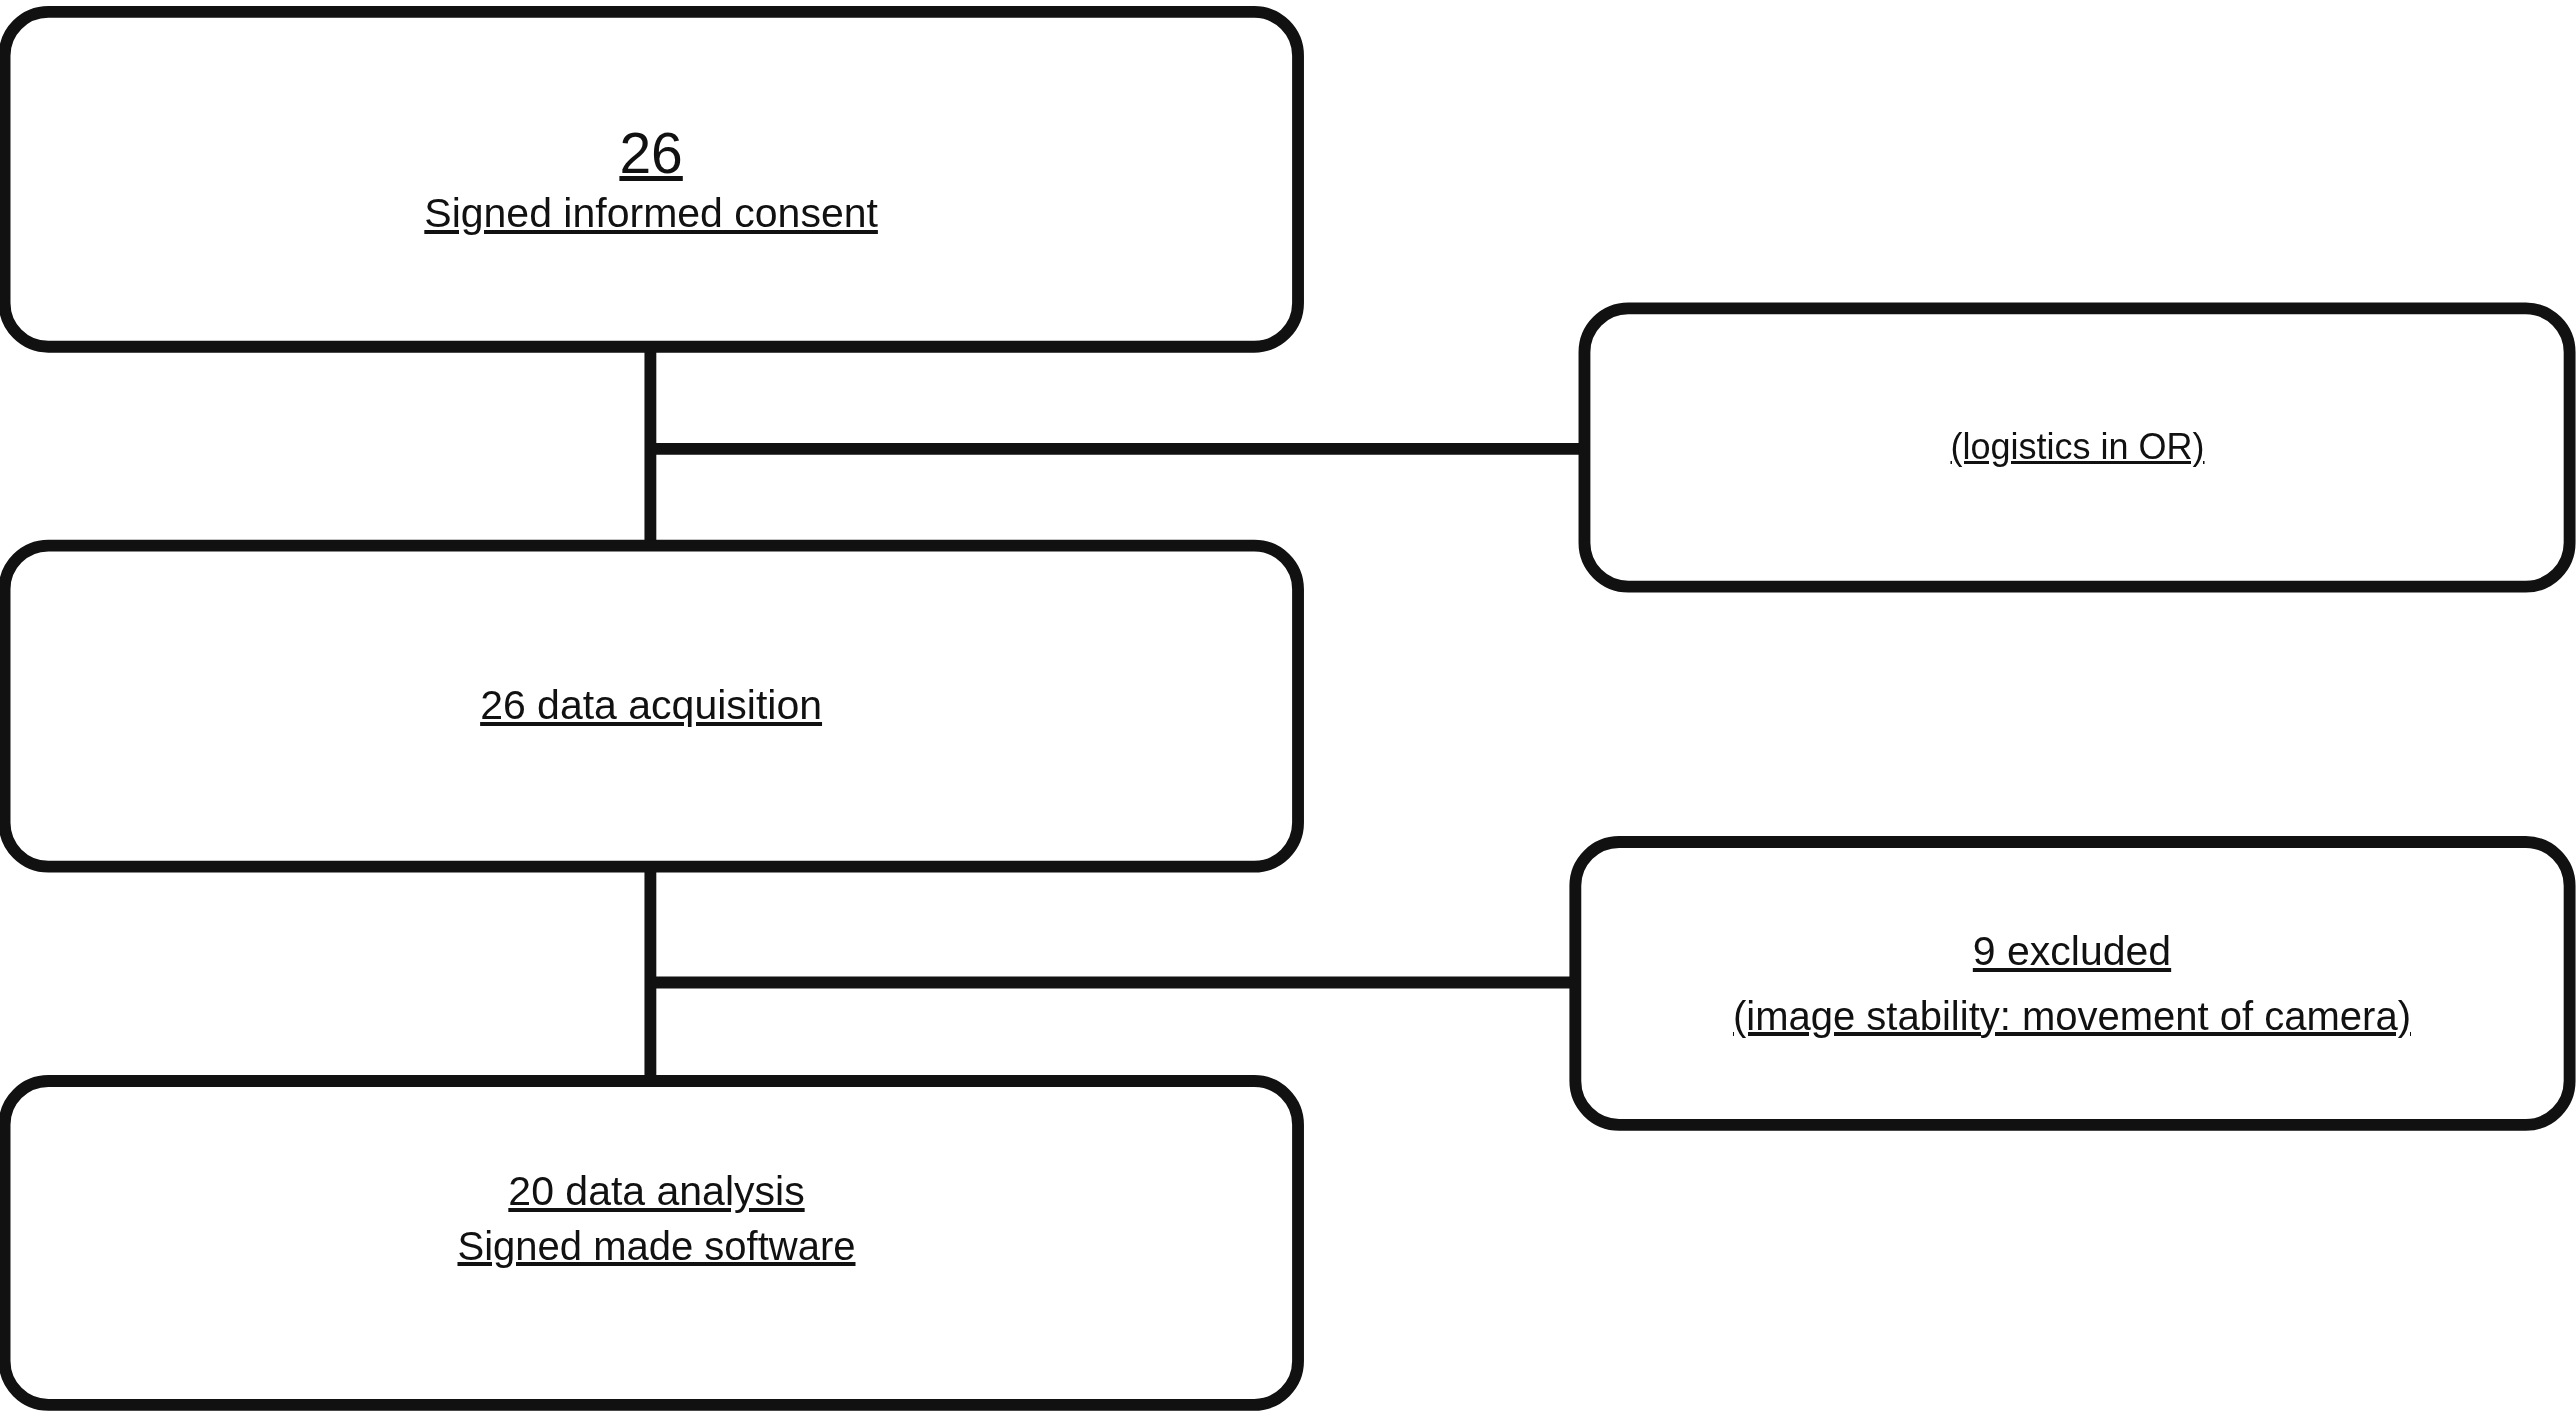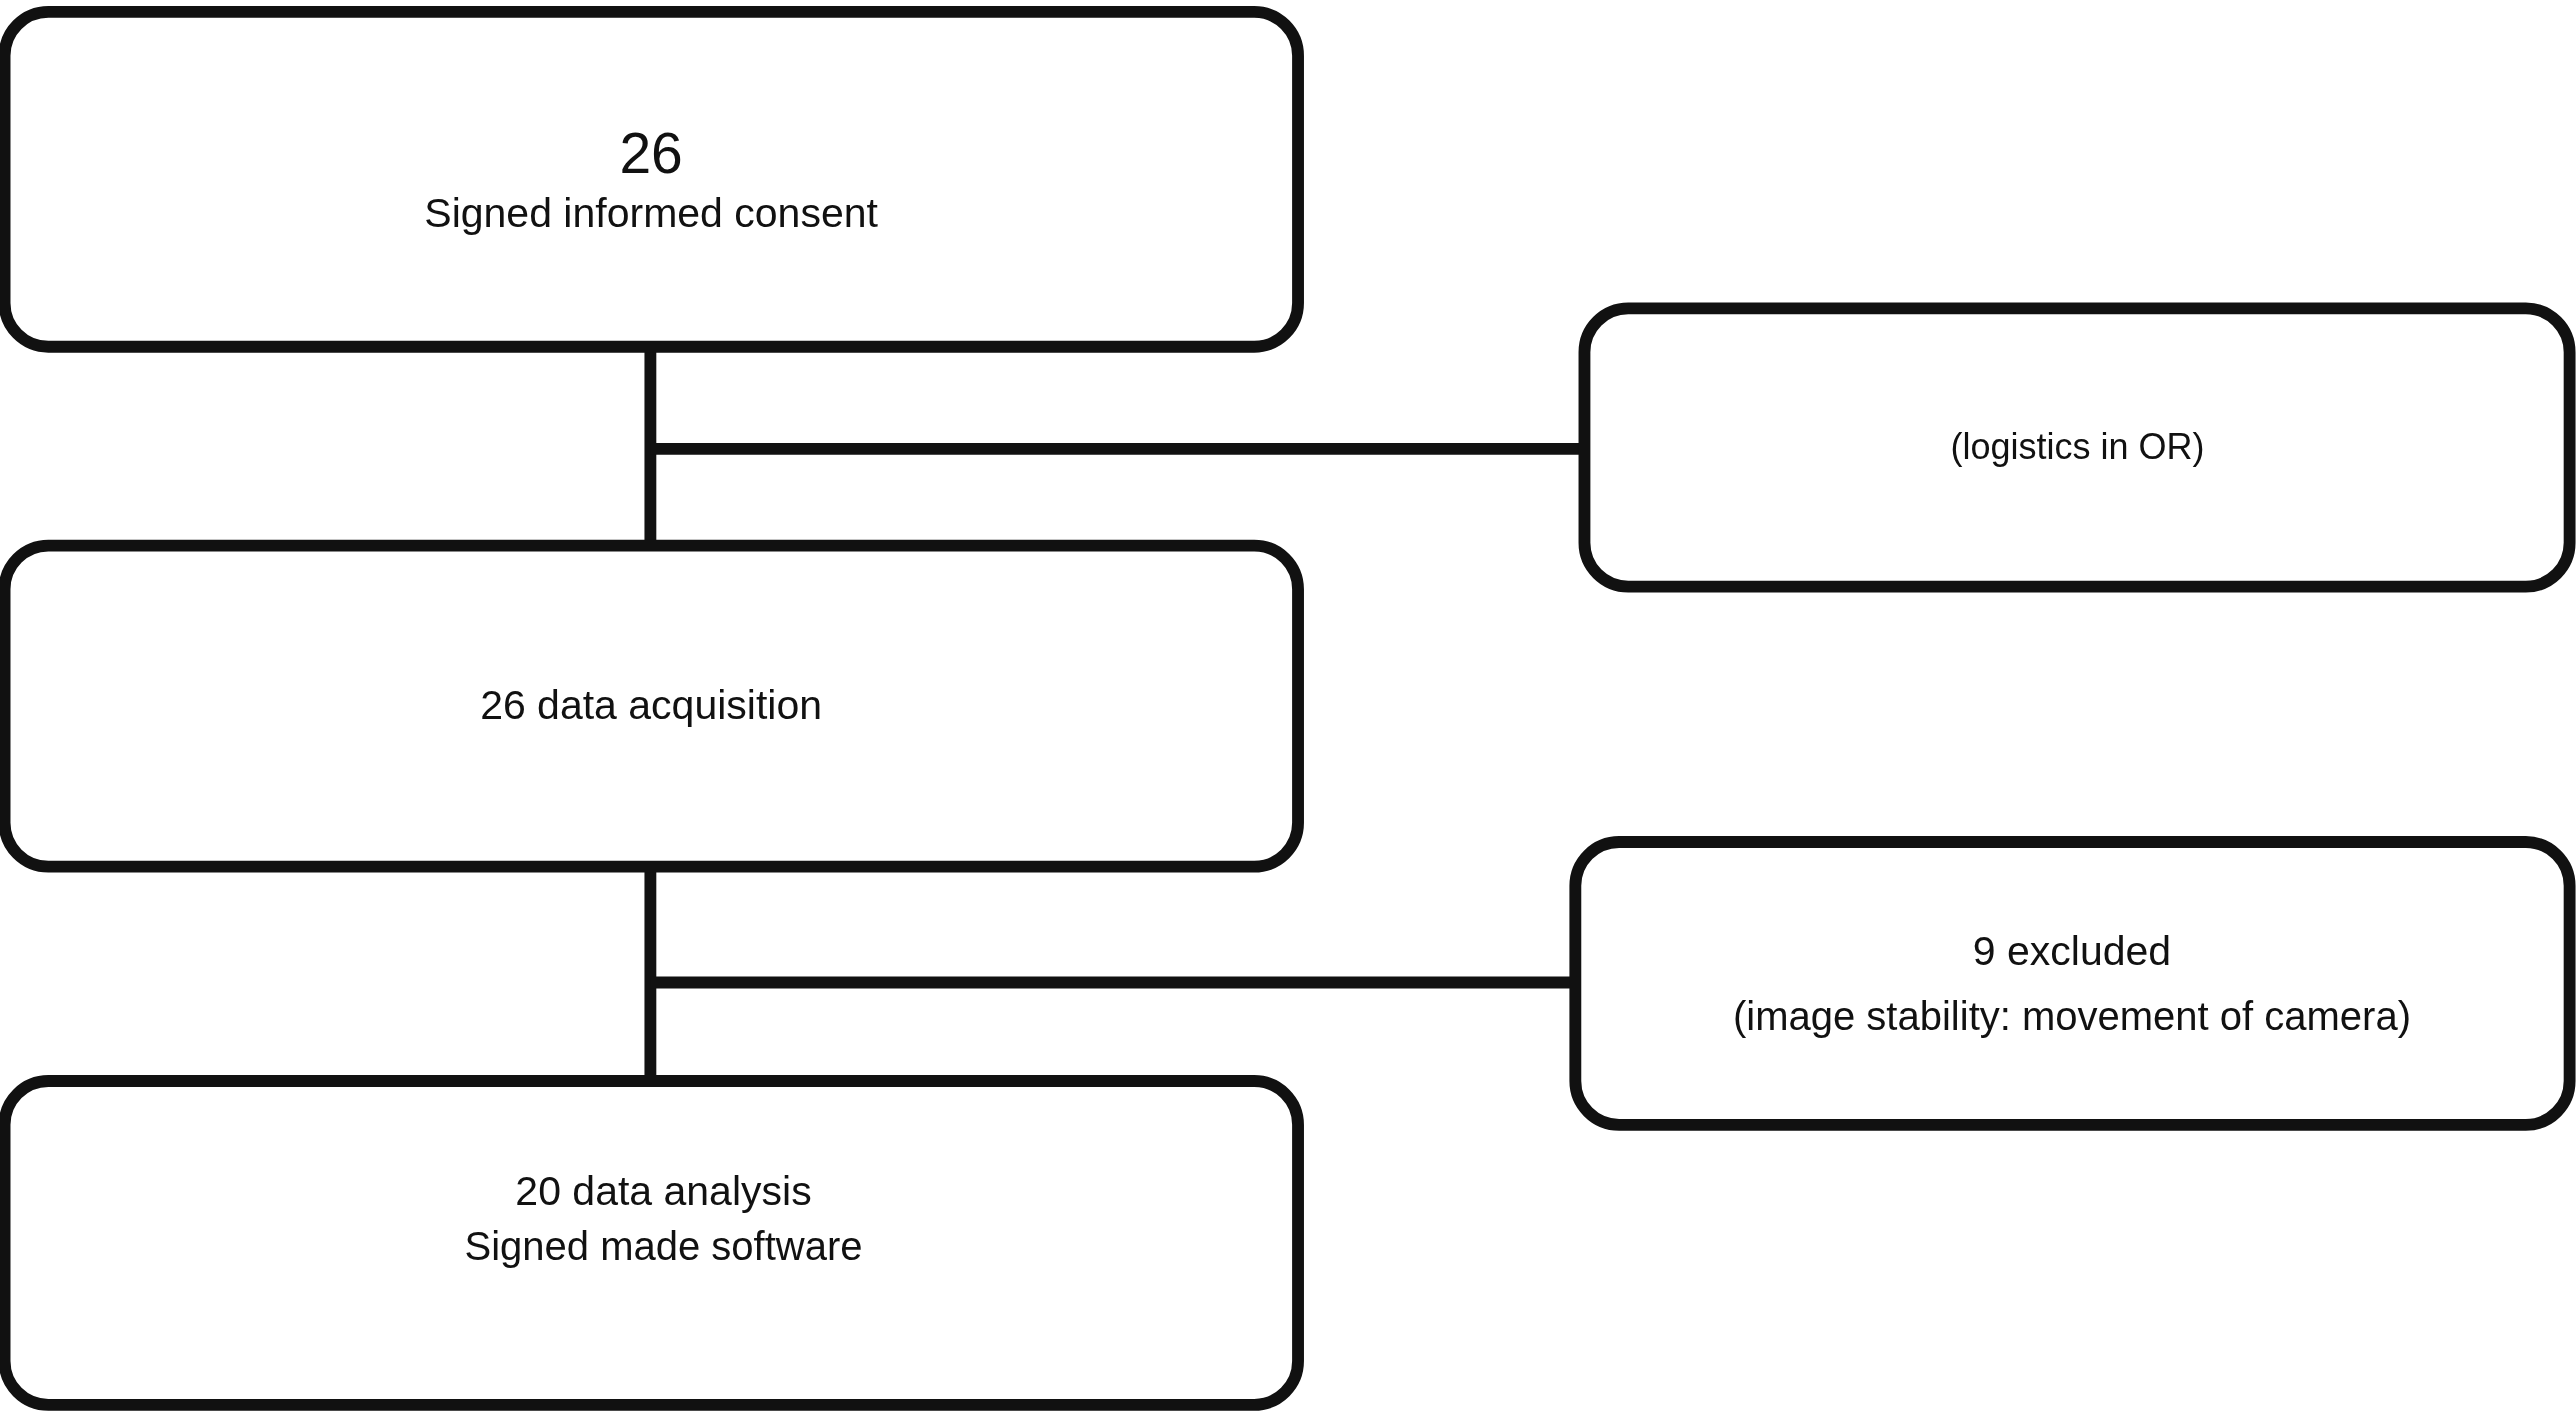--- a/index.html
+++ b/index.html
@@ -28,35 +28,36 @@
     position: absolute;
     box-sizing: border-box;
     display: flex;
     flex-direction: column;
     align-items: center;
     justify-content: center;
     text-align: center;
     color: #111111;
     line-height: 1.12;
     background: transparent;
+    text-decoration: underline;
   }
   .line-xl   { font-size: 57px;  font-weight: 400; letter-spacing: 0px; }
   .line-lg   { font-size: 41px;  font-weight: 400; letter-spacing: 0px; }
   .line-md   { font-size: 40px;  font-weight: 400; letter-spacing: 0px; }
   .line-sm   { font-size: 36px;  font-weight: 400; letter-spacing: 0px; }
 
   
   #node-consent      { left: 4.6px;    top: 12px;   width: 1293px; height: 335px; }
   #node-consent .l1  { margin-bottom: 5.5px; }
 
   
   #node-acquisition  { left: 4.6px;    top: 545px;  width: 1293px; height: 321px; }
 
   
-  #node-analysis     { left: 17px;    top: 1081px; width: 1293px; height: 324px; }
+  #node-analysis     { left: 10px;    top: 1081px; width: 1293px; height: 324px; }
   #node-analysis .inner { transform: translateY(-24px); display:flex; flex-direction:column; align-items:center; }
   #node-analysis .l2 { margin-top: 9px; }
 
   
   #node-excluded-1   { left: 1584px; top: 308px;  width: 985px; height: 278px; }
   #node-excluded-1 .row { display: flex; align-items: baseline; justify-content: center; }
   #node-excluded-1 .note { margin-left: 2px; }
 
   
   #node-excluded-2   { left: 1575px; top: 842px;  width: 994px; height: 283px; }

